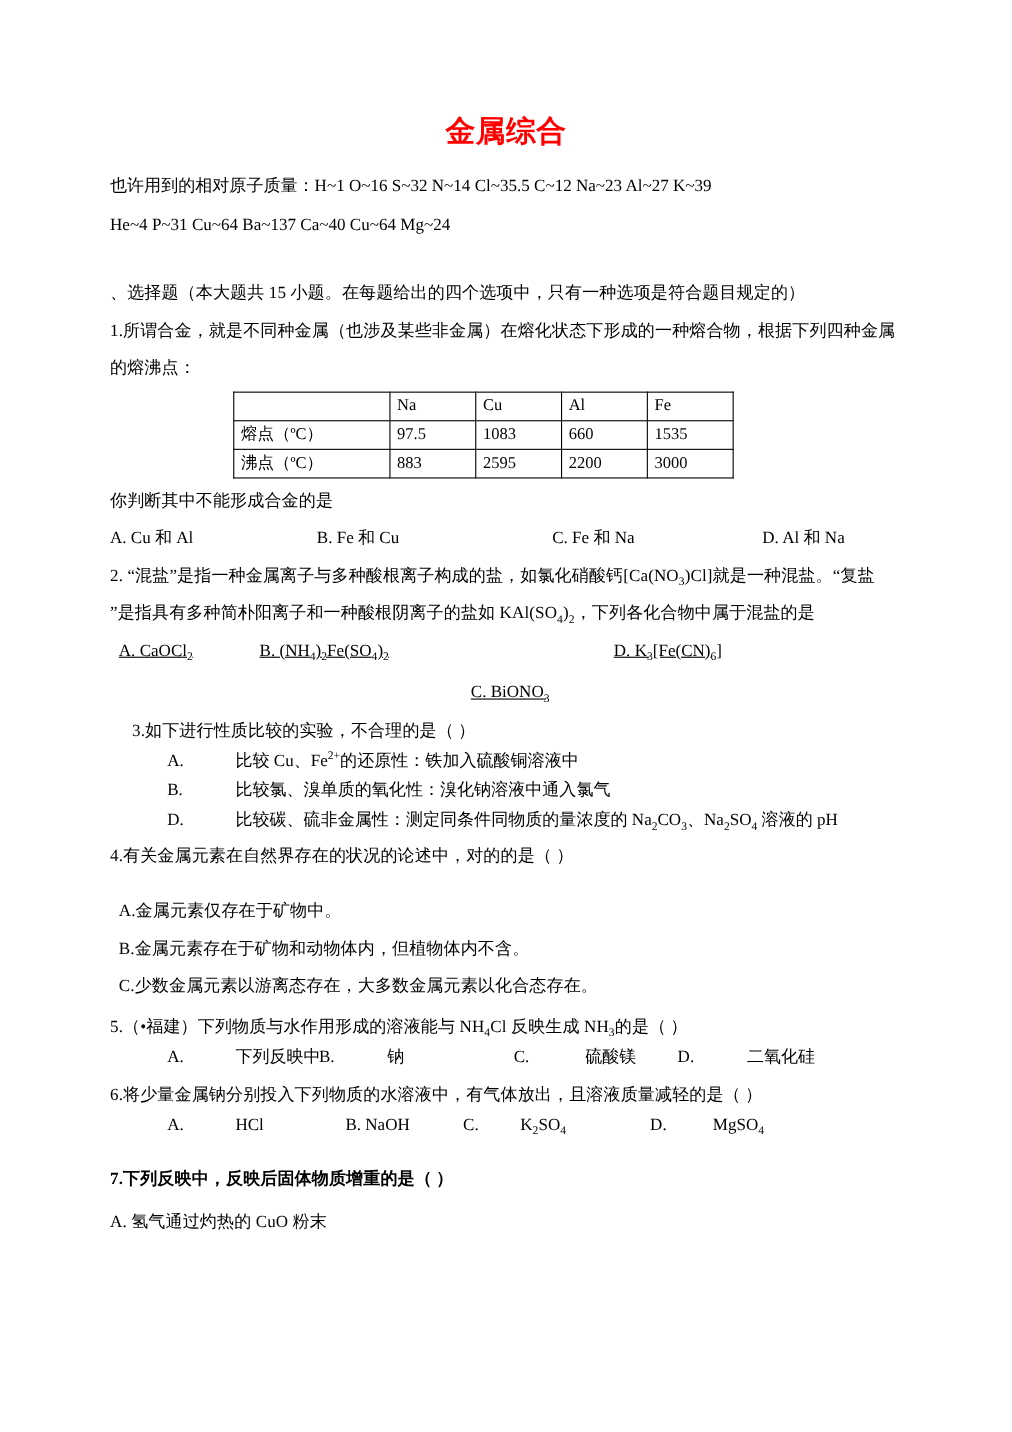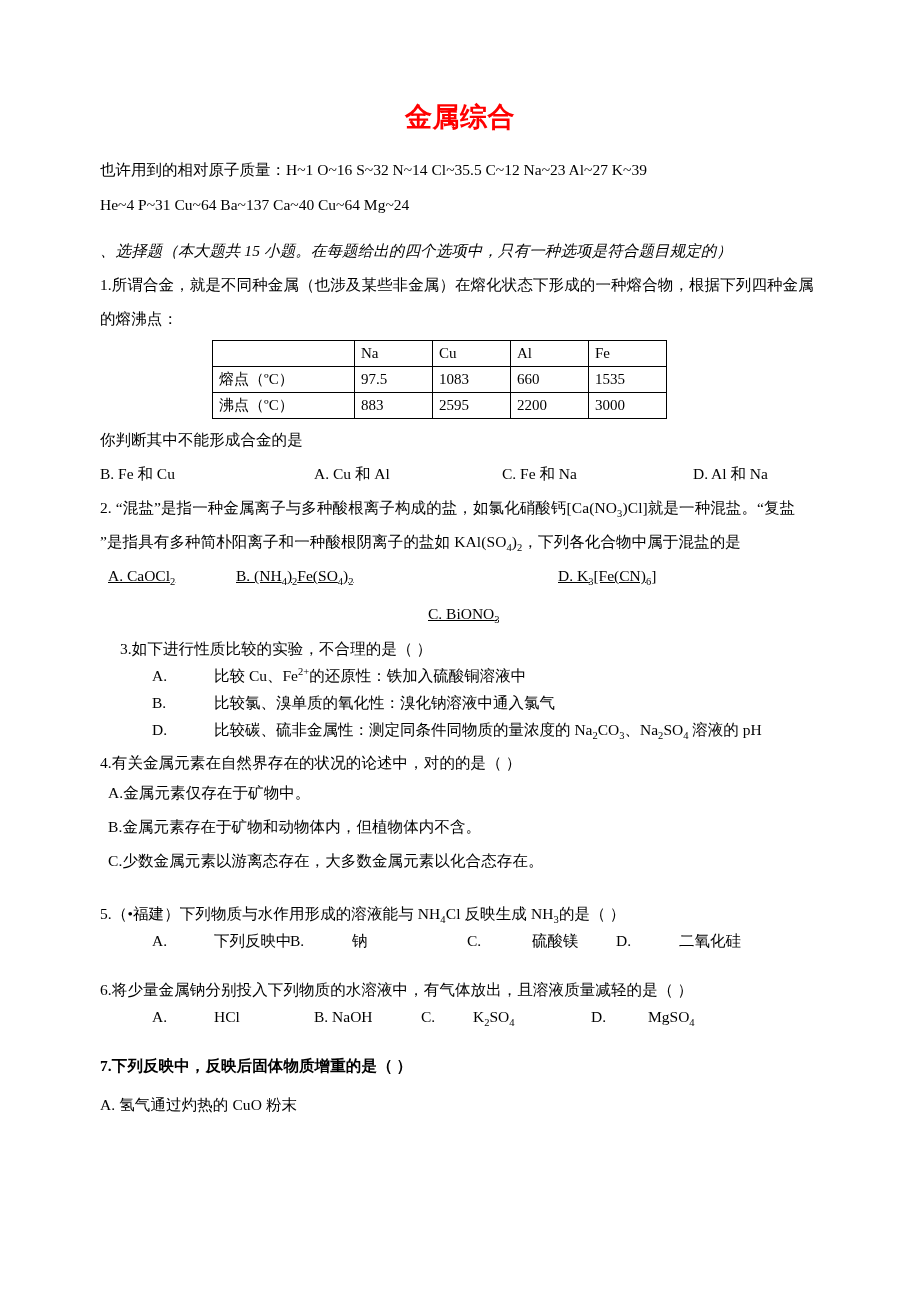--- a/index.html
+++ b/index.html
@@ -25,21 +25,21 @@
   
   .doc-title {
     margin: 0;
     padding-top: 104px;
     text-align: center;
     color: #ff0000;
     font-size: 27px;
     font-weight: bold;
     letter-spacing: 0.5px;
     line-height: 1.15;
-    font-family: Liberation Mono, monospace;
+    font-family: Liberation Sans, sans-serif;
   }
   
   .p {
     font-size: 15.5px;
     line-height: 34px;
     margin: 0;
     white-space: nowrap;
     letter-spacing: 0.1px;
   }
   .p.wrap { white-space: normal; }
@@ -105,21 +105,21 @@
 
 <div class="page">
 
   <h1 class="doc-title">金属综合</h1>
 
   <div class="masses-line" style="margin-top:17px;">
     <span class="lat">也许用到的相对原子质量：</span><span class="lat">H~1    O~16    S~32    N~14    Cl~35.5    C~12    Na~23    Al~27    K~39</span>
   </div>
   <div class="masses-line lat">He~4    P~31    Cu~64    Ba~137    Ca~40    Cu~64    Mg~24</div>
 
-  <div class="p" style="margin-top:12px;font-style:italic;">、选择题（本大题共 15 小题。在每题给出的四个选项中，只有一种选项是符合题目规定的）</div>
+  <div class="p" style="margin-top:28px;">、选择题（本大题共 15 小题。在每题给出的四个选项中，只有一种选项是符合题目规定的）</div>
 
   <div class="p wrap">1.所谓合金，就是不同种金属（也涉及某些非金属）在熔化状态下形成的一种熔合物，根据下列四种金属的熔沸点：</div>
 
   <table class="melt-table">
     <colgroup>
         <col class="c0">
         <col class="c1">
         <col class="c2">
         <col class="c3">
         <col class="c4">
@@ -145,22 +145,22 @@
         <td class="lat">2595</td>
         <td class="lat">2200</td>
         <td class="lat">3000</td>
       </tr>
     </tbody>
   </table>
 
   <div class="p" style="margin-top:4px;">你判断其中不能形成合金的是</div>
 
   <div class="opt-row">
+    <span class="o" style="width:188px;">A. Cu 和 Al</span>
     <span class="o" style="width:214px;">B. Fe 和 Cu</span>
-    <span class="o" style="width:188px;">A. Cu 和 Al</span>
     <span class="o" style="width:191px;">C. Fe 和 Na</span>
     <span class="o">D. Al 和 Na</span>
   </div>
 
   <div class="p wrap">
     <span>2. “混盐”是指一种金属离子与多种酸根离子构成的盐，如氯化硝酸钙[Ca(NO</span><sub>3</sub><span>)Cl]就是一种混盐。“复盐 ”是指具有多种简朴阳离子和一种酸根阴离子的盐如 KAl(SO</span><sub>4</sub><span>)</span><sub>2</sub><span>，下列各化合物中属于混盐的是</span>
   </div>
 
   <div class="opt-row" style="padding-left:8px;text-decoration:underline;">
     <span class="o lat" style="width:128px;">A. CaOCl<sub>2</sub></span>
@@ -175,39 +175,39 @@
     <span class="lbl lat">A.</span><span><span>比较 Cu、Fe</span><sup>2+</sup><span>的还原性：铁加入硫酸铜溶液中</span></span>
   </div>
   <div class="sub-opt">
     <span class="lbl lat">B.</span><span>比较氯、溴单质的氧化性：溴化钠溶液中通入氯气</span>
   </div>
   <div class="sub-opt">
     <span class="lbl lat">D.</span><span>比较碳、硫非金属性：测定同条件同物质的量浓度的 <span class="lat">Na<sub>2</sub>CO<sub>3</sub></span>、<span class="lat">Na<sub>2</sub>SO<sub>4</sub></span> 溶液的 <span class="lat">pH</span></span>
   </div>
 
   <div class="p tight" style="margin-top:6px;">4.有关金属元素在自然界存在的状况的论述中，对的的是（        ）</div>
-  <div class="p indent1" style="margin-top:0;">A.金属元素仅存在于矿物中。</div>
+  <div class="p indent1" style="margin-top:20px;">A.金属元素仅存在于矿物中。</div>
   <div class="p indent1">B.金属元素存在于矿物和动物体内，但植物体内不含。</div>
   <div class="p indent1">C.少数金属元素以游离态存在，大多数金属元素以化合态存在。</div>
 
-  <div class="p tight" style="margin-top:22px;">
+  <div class="p tight" style="margin-top:6px;">
     <span>5.（•福建）下列物质与水作用形成的溶液能与 NH</span><sub>4</sub><span>Cl 反映生成 NH</span><sub>3</sub><span>的是（        ）</span>
   </div>
   <div class="opt-row" style="line-height:27px;padding-left:52px;">
     <span class="o lat" style="width:62px;">A.</span>
     <span class="o" style="width:76px;">下列反映中</span>
     <span class="o lat" style="width:62px;">B.</span>
     <span class="o" style="width:115px;">钠</span>
     <span class="o lat" style="width:65px;">C.</span>
     <span class="o" style="width:84px;">硫酸镁</span>
     <span class="o lat" style="width:63px;">D.</span>
     <span class="o">二氧化硅</span>
   </div>
 
-  <div class="p tight" style="margin-top:22px;">6.将少量金属钠分别投入下列物质的水溶液中，有气体放出，且溶液质量减轻的是（        ）</div>
+  <div class="p tight" style="margin-top:8px;">6.将少量金属钠分别投入下列物质的水溶液中，有气体放出，且溶液质量减轻的是（        ）</div>
   <div class="opt-row" style="line-height:27px;padding-left:52px;">
     <span class="o lat" style="width:62px;">A.</span>
     <span class="o lat" style="width:100px;">HCl</span>
     <span class="o lat" style="width:107px;">B. NaOH</span>
     <span class="o lat" style="width:52px;">C.</span>
     <span class="o lat" style="width:118px;">K<sub>2</sub>SO<sub>4</sub></span>
     <span class="o lat" style="width:57px;">D.</span>
     <span class="o lat">MgSO<sub>4</sub></span>
   </div>
 

